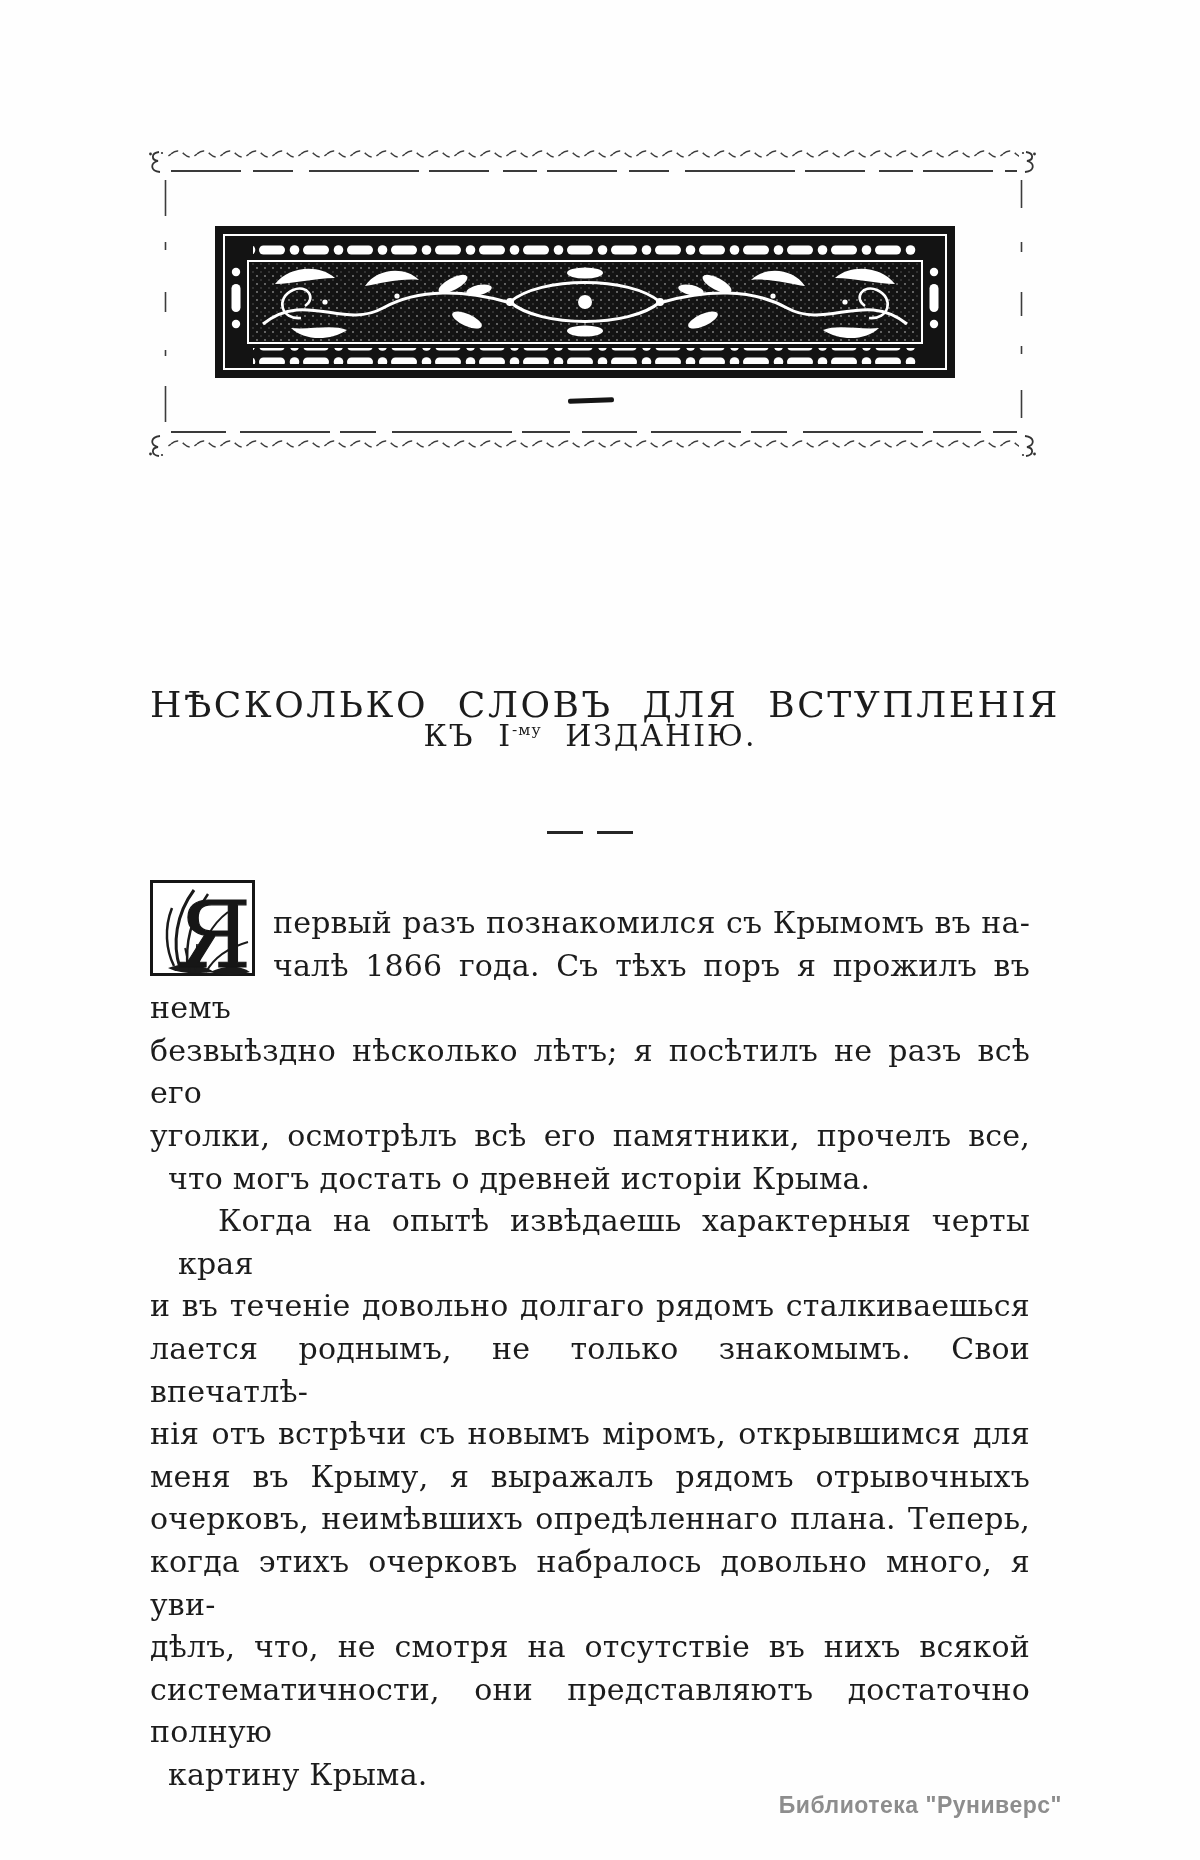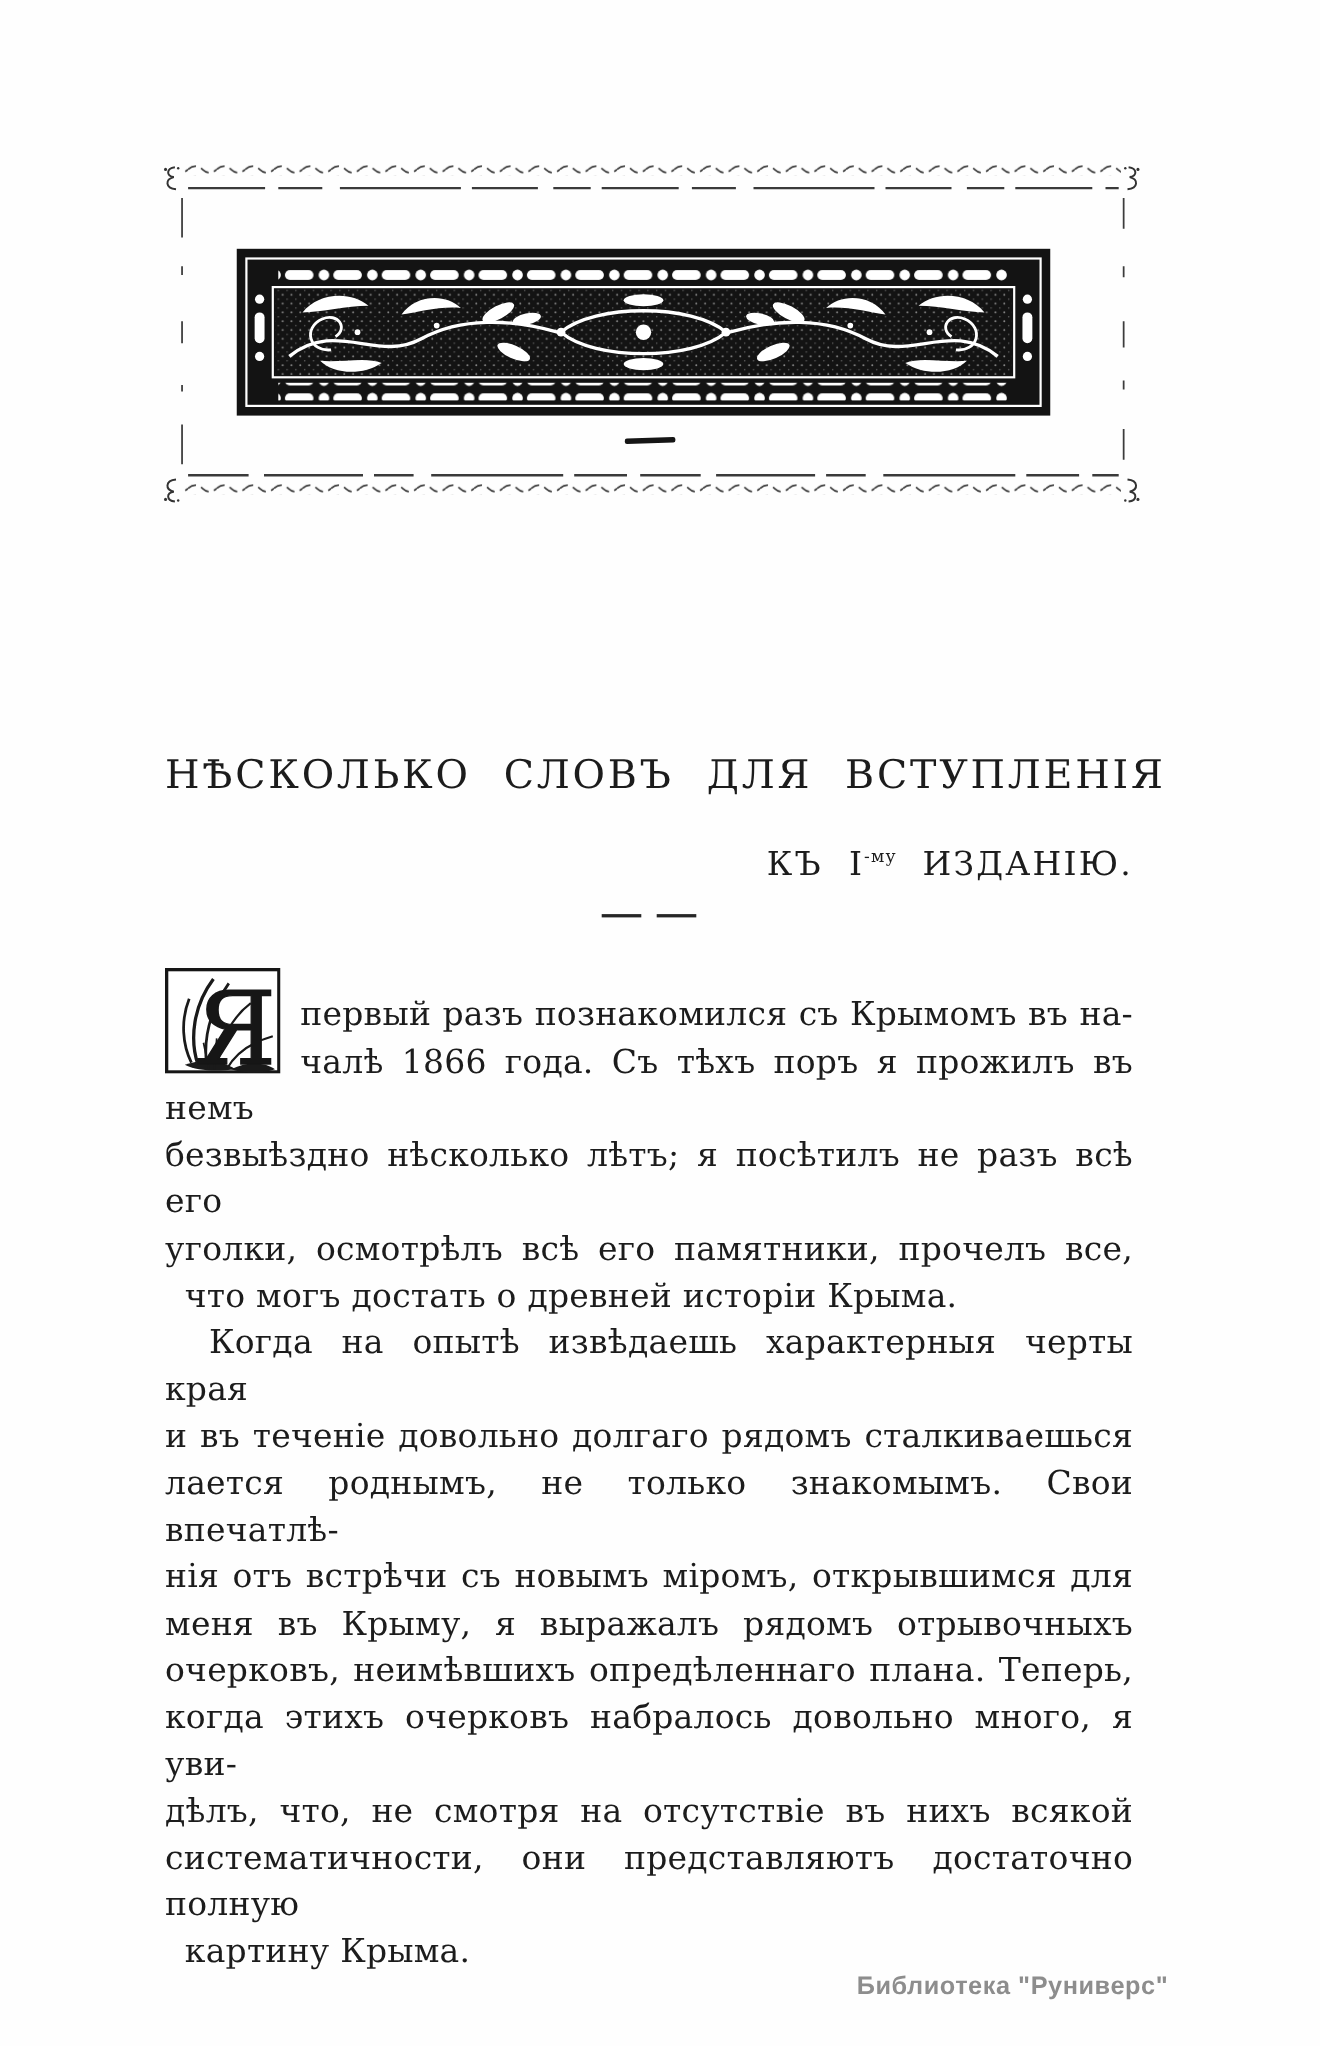--- a/index.html
+++ b/index.html
@@ -6,31 +6,31 @@
   .page{position:relative;width:1200px;height:1860px;background:#fefefe;overflow:hidden;
         font-family:"DejaVu Serif",serif;color:#1c1c1c;}
 
   .frame-svg{position:absolute;left:145px;top:148px;}
   .band-svg{position:absolute;left:215px;top:226px;}
   .band-tail{position:absolute;left:568px;top:398px;width:46px;height:5px;background:#151515;
              transform:rotate(-2deg);border-radius:2px;}
 
   .title{position:absolute;left:150px;top:684px;width:880px;text-align:center;
          font-size:36px;letter-spacing:2.5px;word-spacing:16px;white-space:nowrap;font-weight:400;}
-  .subtitle{position:absolute;left:150px;top:768px;width:880px;text-align:right;
+  .subtitle{position:absolute;left:150px;top:718px;width:880px;text-align:center;
             font-size:30px;letter-spacing:2px;word-spacing:12px;}
   .subtitle sup{font-size:0.52em;letter-spacing:1px;}
   .divider{position:absolute;left:150px;top:822px;width:880px;text-align:center;}
   .divider .dash{display:inline-block;width:36px;height:3px;background:#262626;margin:0 7px;vertical-align:middle;}
 
   .bodytext{position:absolute;left:150px;top:902px;width:880px;
             font-size:30px;line-height:42.6px;letter-spacing:0.2px;}
   .ln{text-align:justify;text-align-last:justify;}
   .ln.last{text-align-last:left;margin-left:18px;}
-  .ln.ind{text-indent:40px;}
+  .ln.ind{text-indent:40px;margin-left:28px;}
 
   .dropcap{float:left;width:105px;height:85px;margin-right:18px;position:relative;}
   .dropcap svg{position:absolute;left:0;top:-22px;}
 
   .watermark{position:absolute;right:138px;top:1792px;
              font-family:"Liberation Sans",sans-serif;font-weight:700;font-size:23px;
              color:#8d8d8d;letter-spacing:0.5px;}
 </style>
 </head>
 <body>

